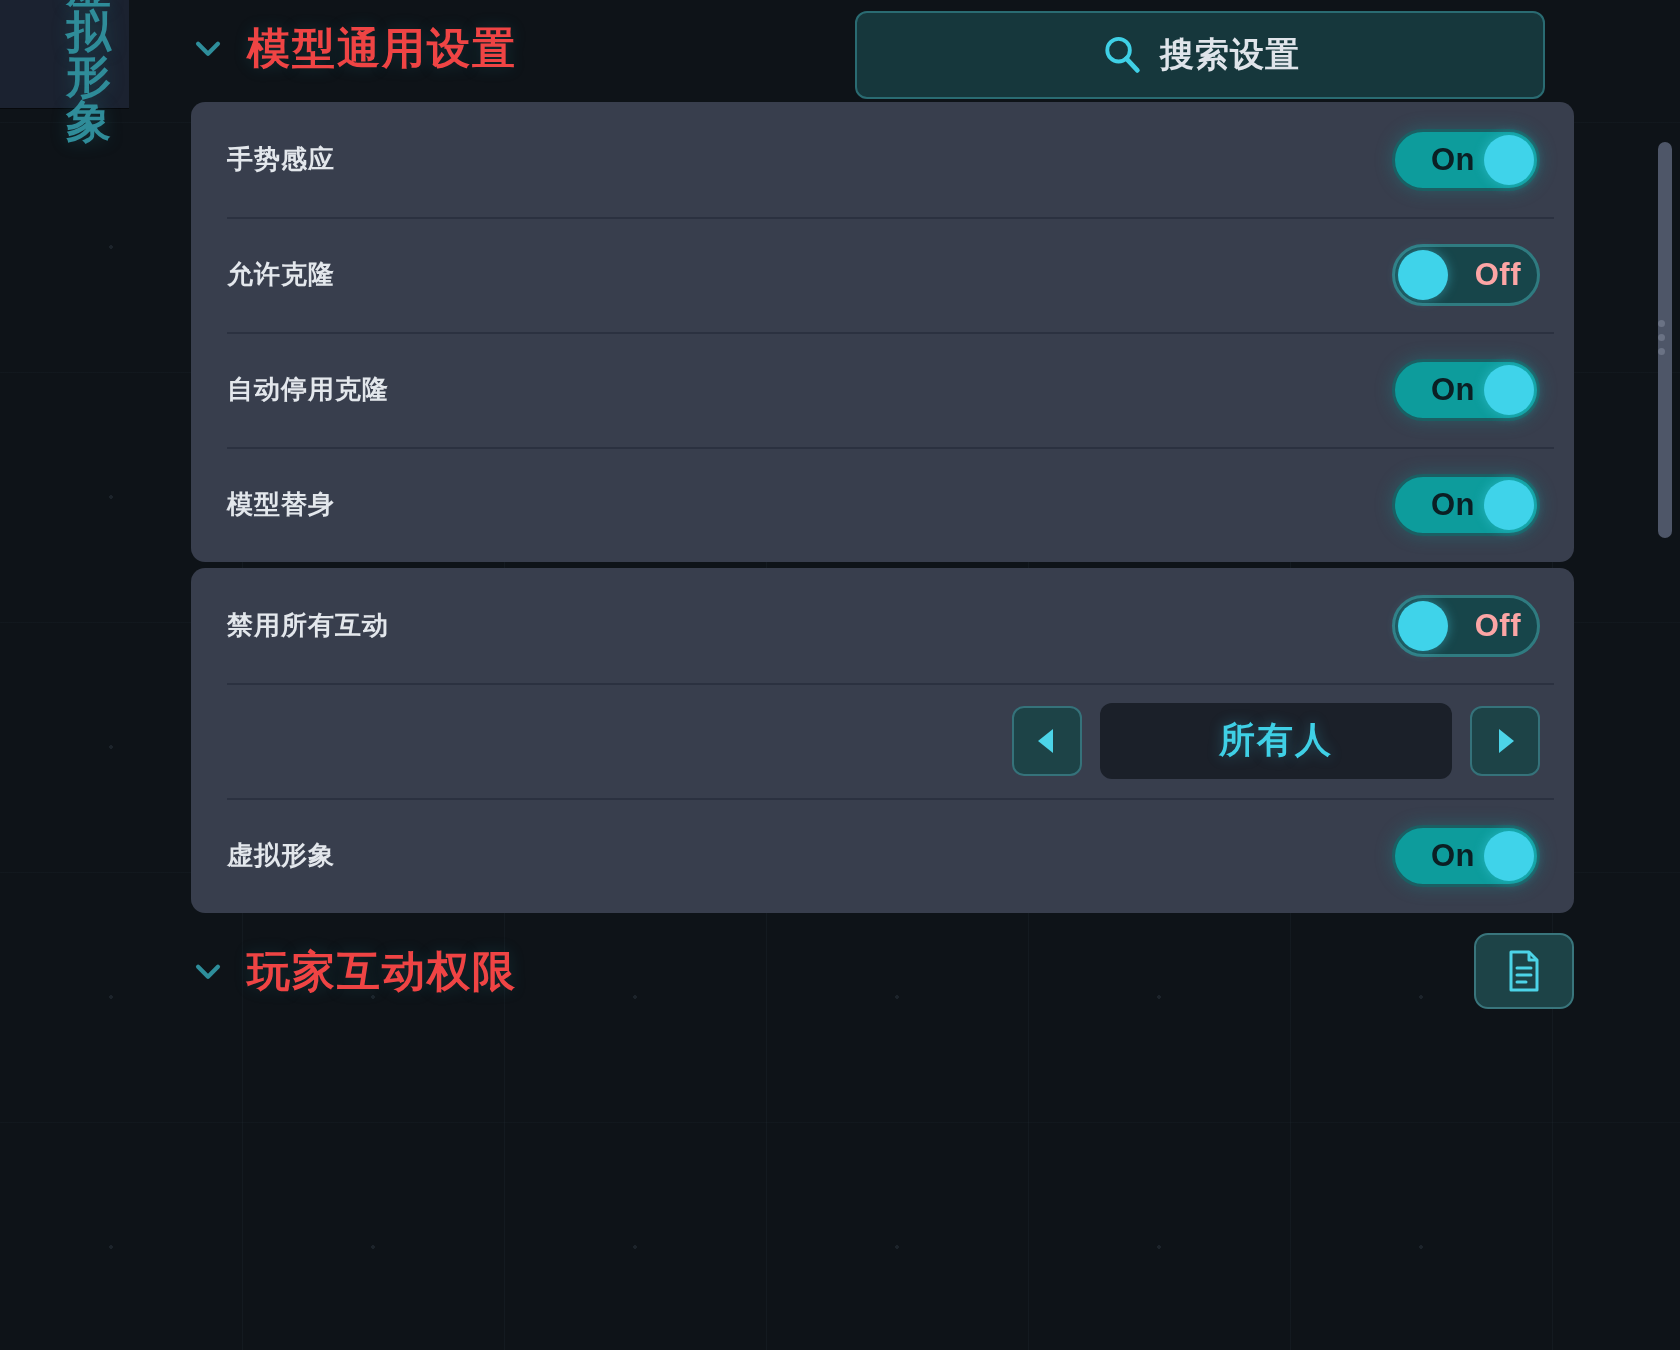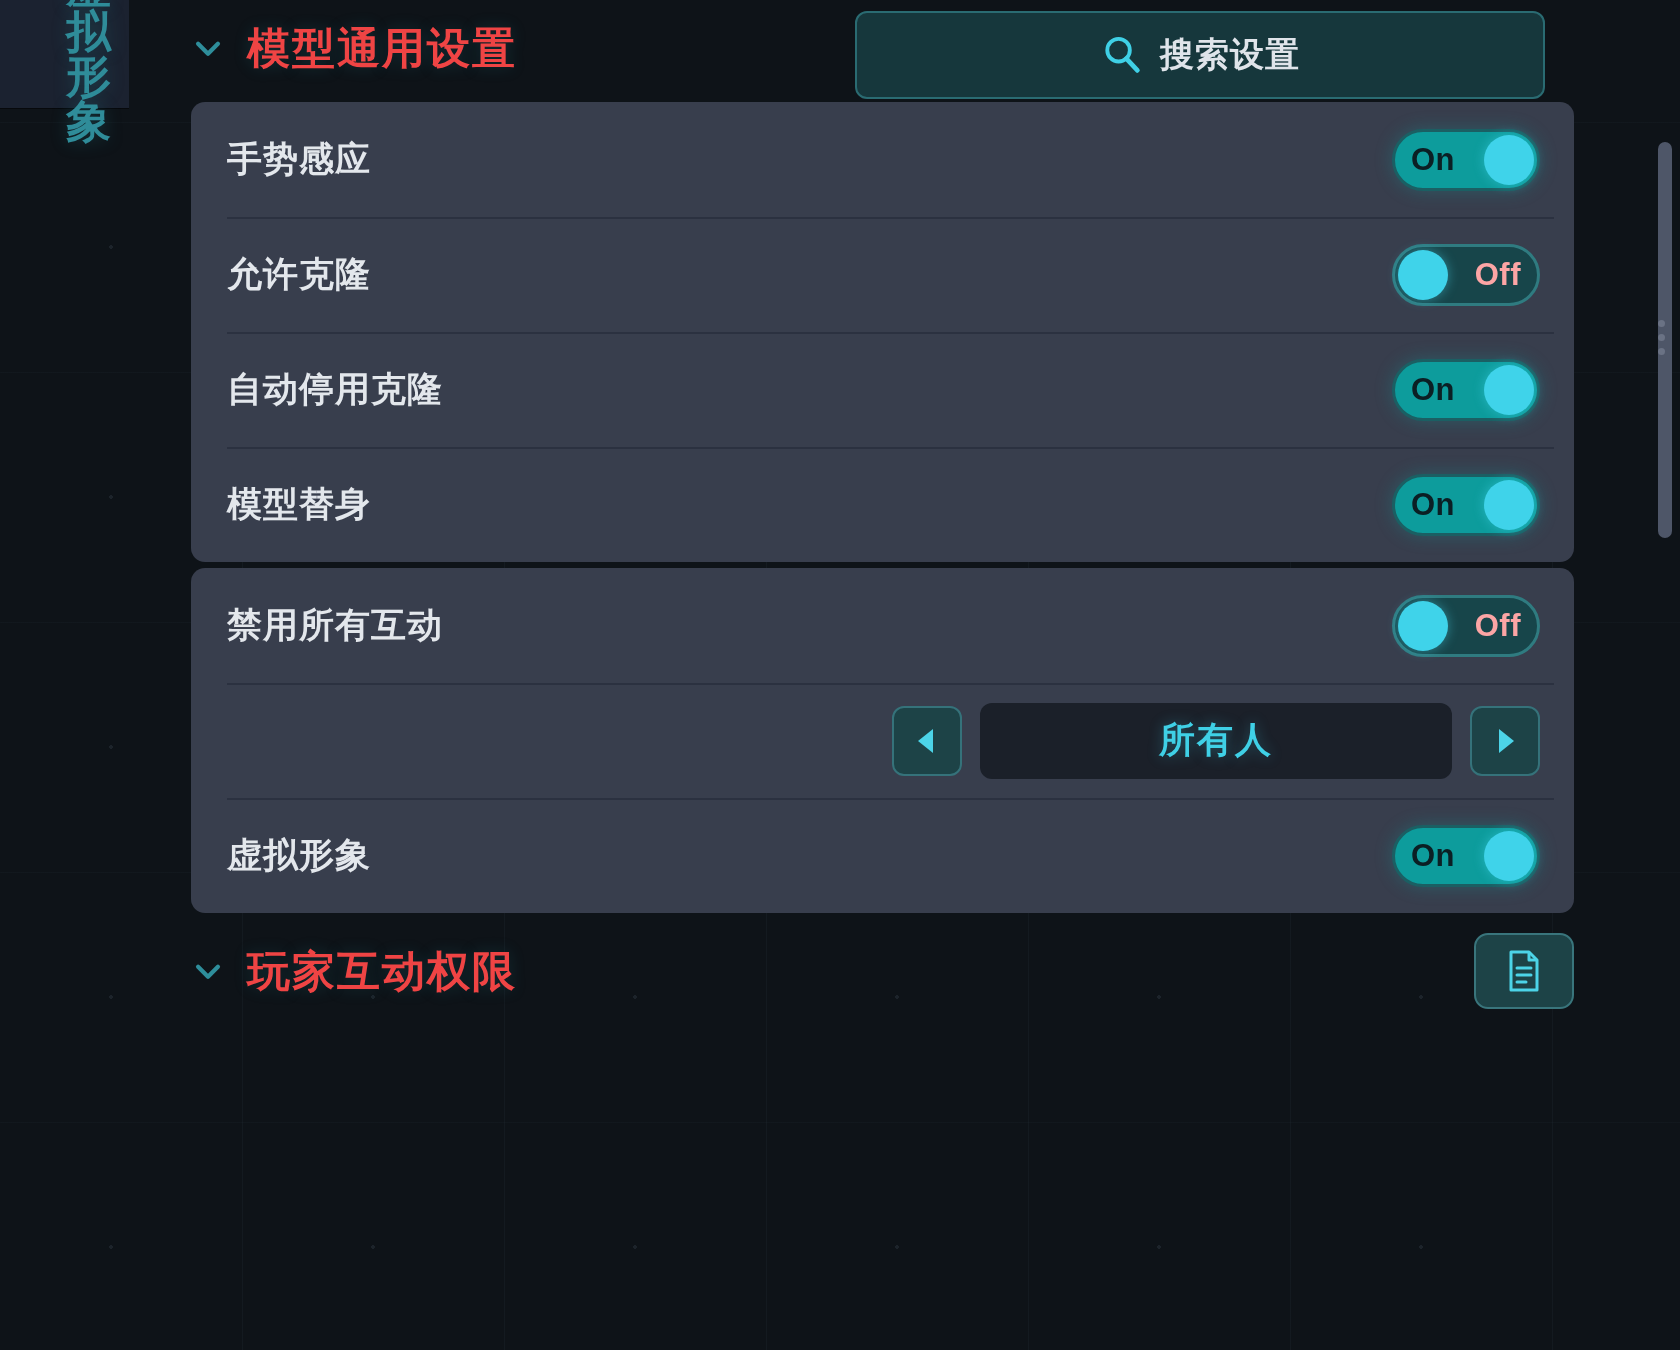--- a/index.html
+++ b/index.html
@@ -171,21 +171,21 @@
   .row + .row::before {
     content: "";
     position: absolute;
     left: 36px;
     right: 20px;
     top: 0;
     height: 2px;
     background: #2b3140;
   }
   .row-label {
-    font-size: 35px;
+    font-size: 26px;
     font-weight: 700;
     color: #e3e7ec;
     letter-spacing: 1px;
     white-space: nowrap;
   }
   .row-ctl {
     margin-left: auto;
     display: flex;
     align-items: center;
   }
@@ -213,20 +213,21 @@
     background: #17454a;
     border: 3px solid #2f7b80;
     justify-content: flex-end;
     padding-right: 16px;
   }
   .toggle .tlabel {
     font-size: 31px;
     font-weight: 700;
     line-height: 1;
     letter-spacing: 0.5px;
+    margin-left: 20px;
   }
   .toggle.on .tlabel { color: #0b1f24; }
   .toggle.off .tlabel { color: #fca5a5; }
   .toggle .knob {
     position: absolute;
     top: 50%;
     transform: translateY(-50%);
     width: 50px;
     height: 50px;
     border-radius: 50%;
@@ -250,21 +251,21 @@
     border: 2px solid #35727a;
     box-sizing: border-box;
     display: flex;
     align-items: center;
     justify-content: center;
     cursor: pointer;
     flex: 0 0 auto;
   }
   .arrow-btn svg { display: block; }
   .value-box {
-    width: 472px;
+    width: 352px;
     height: 76px;
     border-radius: 12px;
     background: #1b2029;
     display: flex;
     align-items: center;
     justify-content: center;
     box-sizing: border-box;
     cursor: pointer;
   }
   .value-text {

